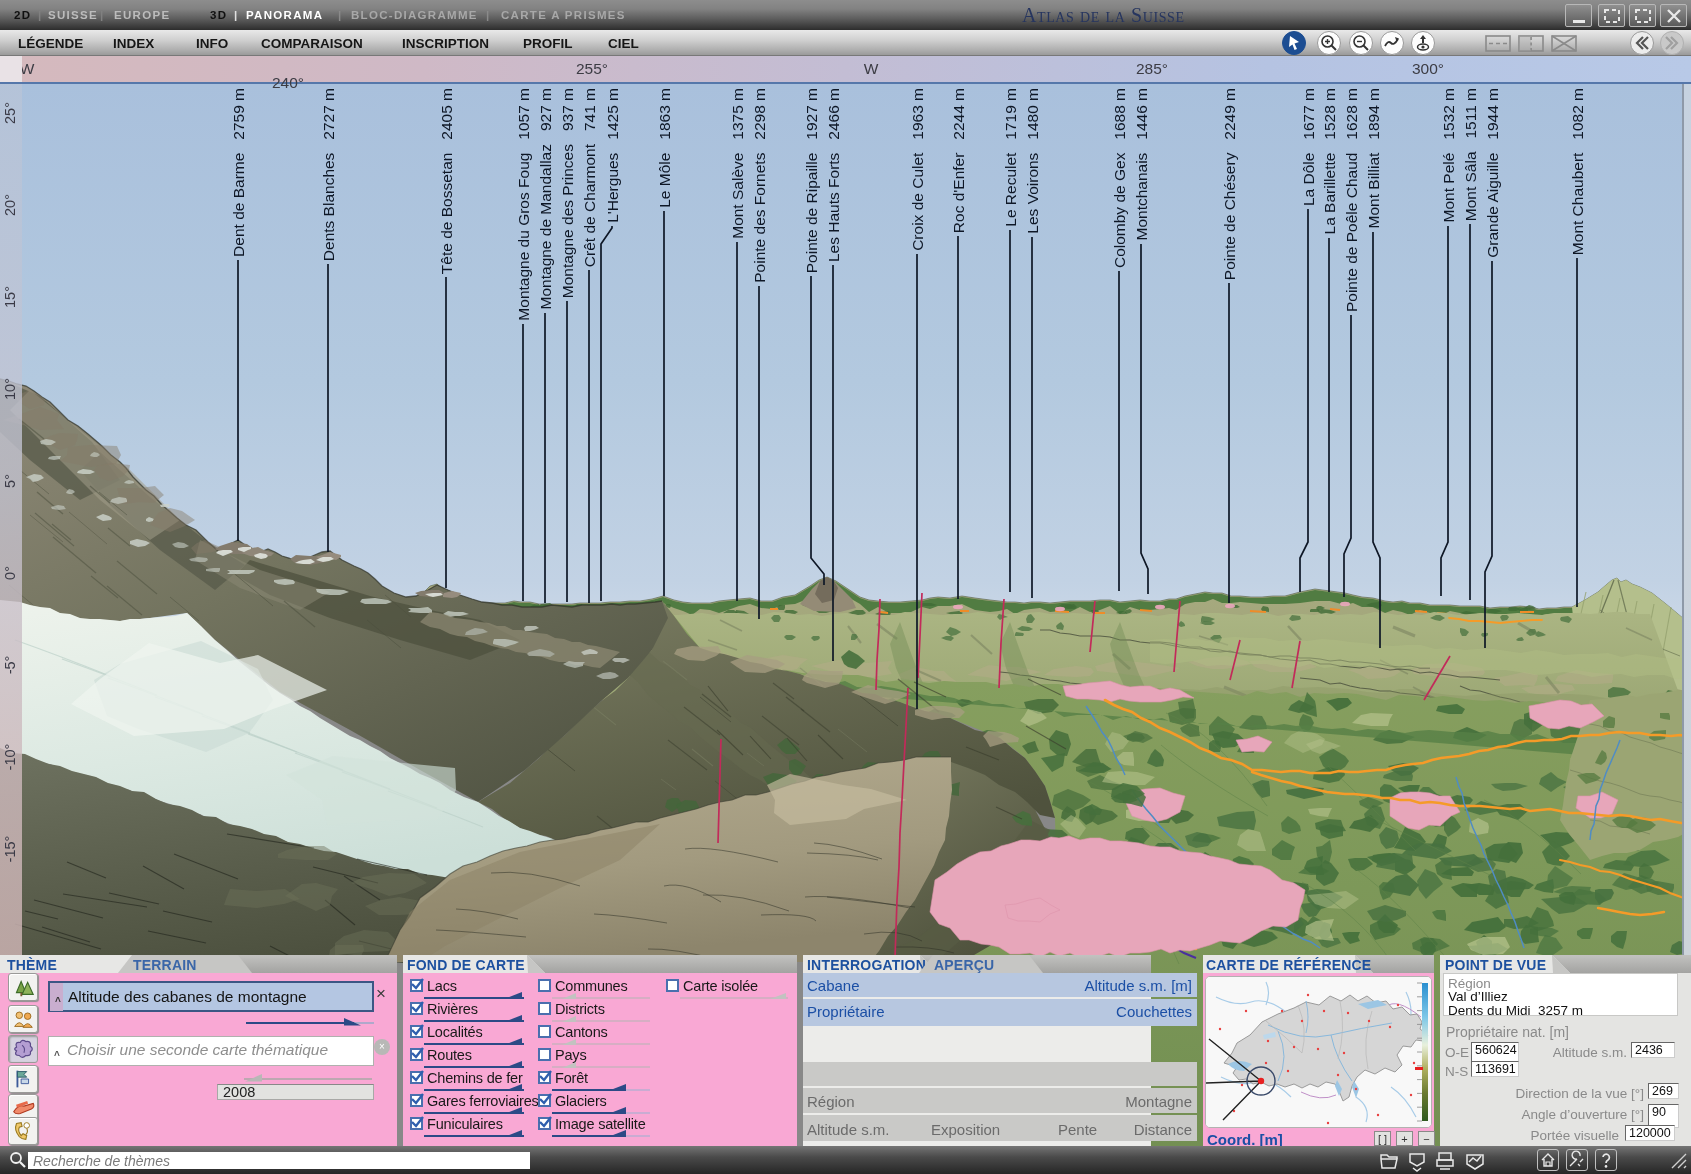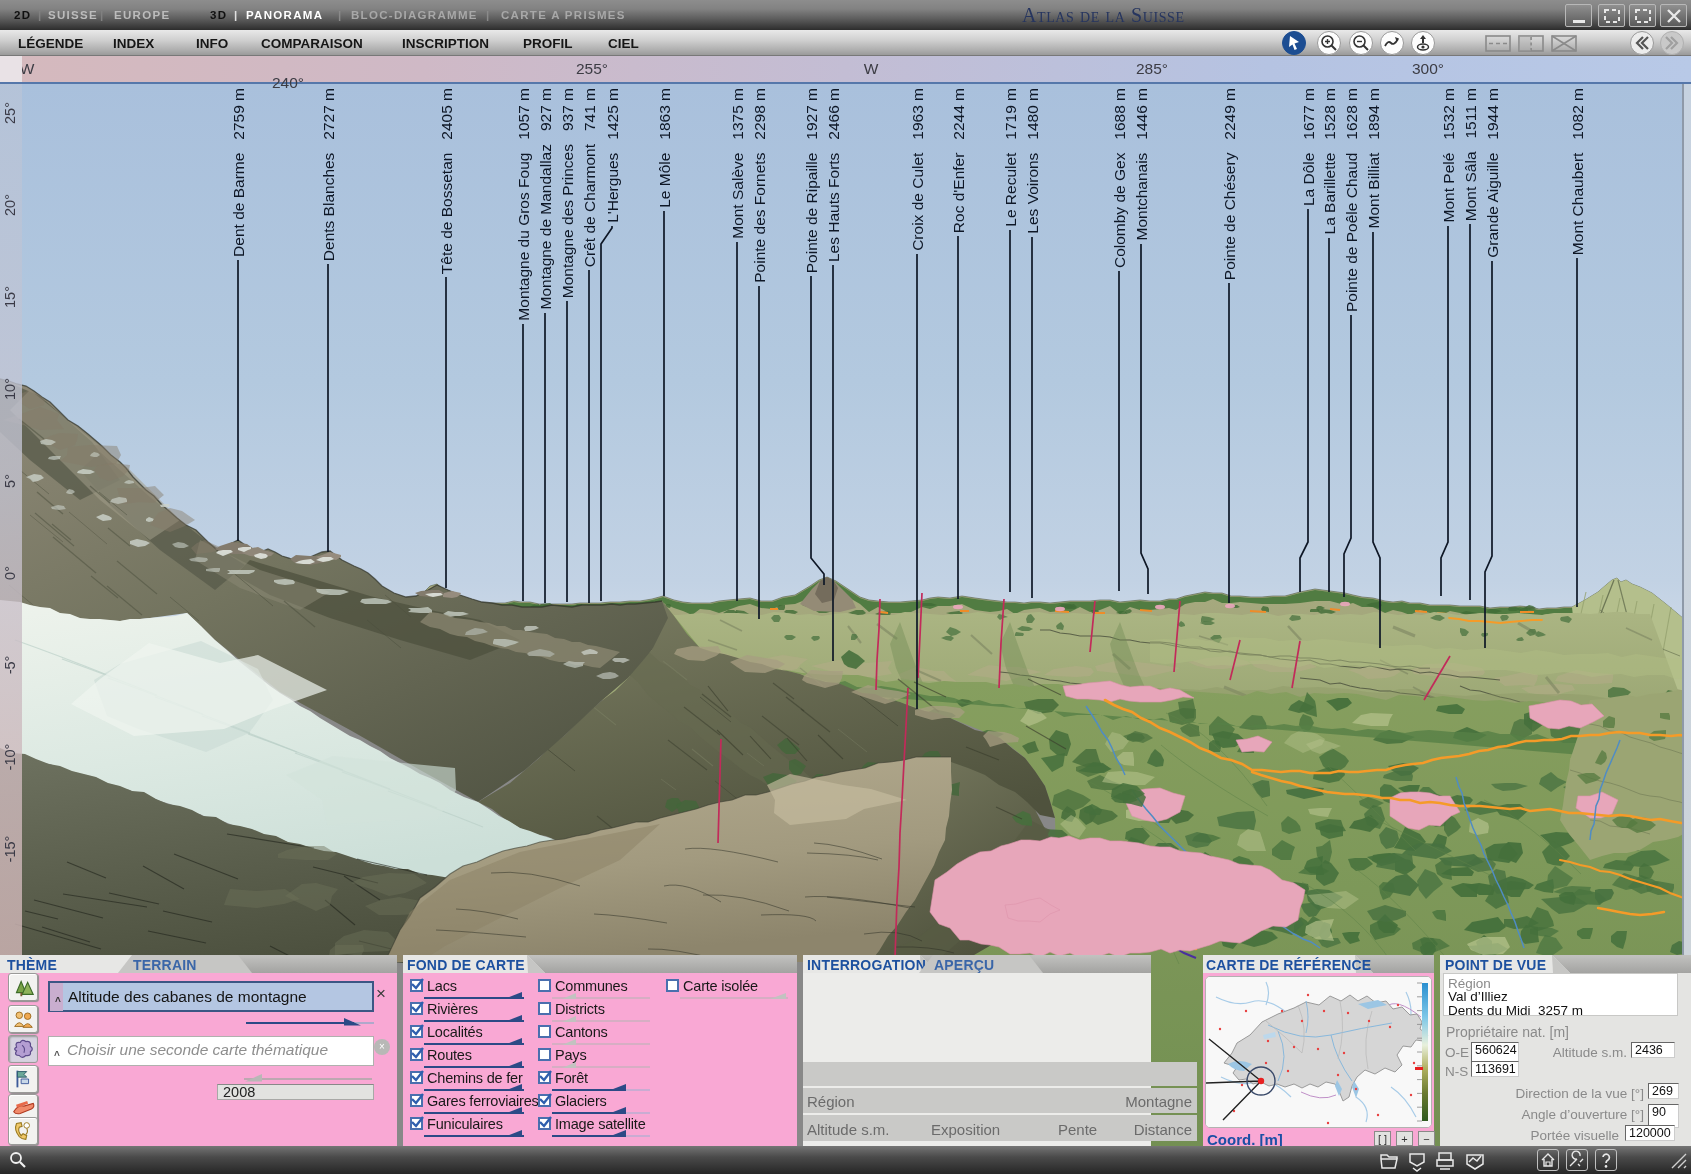--- a/index.html
+++ b/index.html
@@ -1177,20 +1177,28 @@
         <path d="M0 0 L12 0 L30 18 L0 18 Z" fill="#e7e7e5"></path>
         <path d="M12 0 L30 18 L13 18 Z" fill="#c6c6c4"></path>
       </svg>
       <span class="ptitle" style="left:4px">INTERROGATION</span>
       <svg class="abs" style="left:116px;top:0" width="125" height="18">
         <path d="M14 0 L110 0 L124 18 L0 18 Z" fill="#c6c6c4"></path>
       </svg>
       <span class="ptitle" style="left:131px;color:#3a66a8">APERÇU</span>
     </div>
     <div class="pbody" style="background:#ececea">
+      <div class="abs" style="left:0;top:0;width:394px;height:24px;background:#b7c7e0">
+        <span class="abs bluetext" style="left:4px;top:4px;font-size:15px">Cabane</span>
+        <span class="abs bluetext" style="right:5px;top:4px;font-size:15px">Altitude s.m. [m]</span>
+      </div>
+      <div class="abs" style="left:0;top:26px;width:394px;height:27px;background:#b7c7e0">
+        <span class="abs bluetext" style="left:4px;top:4px;font-size:15px">Propriétaire</span>
+        <span class="abs bluetext" style="right:5px;top:4px;font-size:15px">Couchettes</span>
+      </div>
       <div class="abs" style="left:0;top:89px;width:394px;height:24px;background:#c9c9c7"></div>
       <div class="abs" style="left:0;top:115px;width:394px;height:25px;background:#c9c9c7">
         <span class="abs" style="left:4px;top:5px;font-size:15px;color:#6b6b6b">Région</span>
         <span class="abs" style="right:5px;top:5px;font-size:15px;color:#6b6b6b">Montagne</span>
       </div>
       <div class="abs" style="left:0;top:142px;width:394px;height:26px;background:#c9c9c7">
         <span class="abs" style="left:4px;top:6px;font-size:15px;color:#6b6b6b">Altitude s.m.</span>
         <span class="abs" style="left:128px;top:6px;font-size:15px;color:#6b6b6b">Exposition</span>
         <span class="abs" style="left:255px;top:6px;font-size:15px;color:#6b6b6b">Pente</span>
         <span class="abs" style="right:5px;top:6px;font-size:15px;color:#6b6b6b">Distance</span>
@@ -1315,20 +1323,23 @@
       <div class="inpbx abs" style="left:208px;top:131px;width:31px;height:24px;line-height:14px">90</div>
       <span class="abs gr" style="right:72px;top:155px;font-size:13.5px">Portée visuelle</span>
       <div class="inpbx abs" style="left:185px;top:152px;width:50px;height:16px;line-height:14px">120000</div>
     </div>
   </div>
 <div id="statusbar" class="abs">
     <svg class="abs" style="left:8px;top:4px" width="20" height="20" viewBox="0 0 20 20">
       <circle cx="8" cy="8" r="5" fill="none" stroke="#f0f0f0" stroke-width="1.8"></circle>
       <path d="M12 12 L17 17" stroke="#f0f0f0" stroke-width="2.2"></path>
     </svg>
+    <div class="abs" style="left:28px;top:6px;width:502px;height:17px;background:#fff">
+      <span class="abs" style="left:5px;top:1px;font-size:14px;font-style:italic;color:#7a7a7a">Recherche de thèmes</span>
+    </div>
     <svg class="abs" style="left:1378px;top:4px" width="22" height="22" viewBox="0 0 22 22">
       <path d="M3 9 V5 h6 l2 2 h8 v2 M3 9 h16 l-2 9 H4 Z" fill="none" stroke="#e8e8e8" stroke-width="1.5"></path>
     </svg>
     <svg class="abs" style="left:1406px;top:4px" width="22" height="22" viewBox="0 0 22 22">
       <path d="M4 4 h14 v8 l-7 4 -7 -4 Z" fill="none" stroke="#e8e8e8" stroke-width="1.5"></path>
       <path d="M7 18 l4 3 4 -3" fill="none" stroke="#e8e8e8" stroke-width="1.5"></path>
     </svg>
     <svg class="abs" style="left:1434px;top:4px" width="22" height="22" viewBox="0 0 22 22">
       <rect x="5" y="3" width="12" height="7" fill="none" stroke="#e8e8e8" stroke-width="1.5"></rect>
       <rect x="3" y="10" width="16" height="6" fill="none" stroke="#e8e8e8" stroke-width="1.5"></rect>

